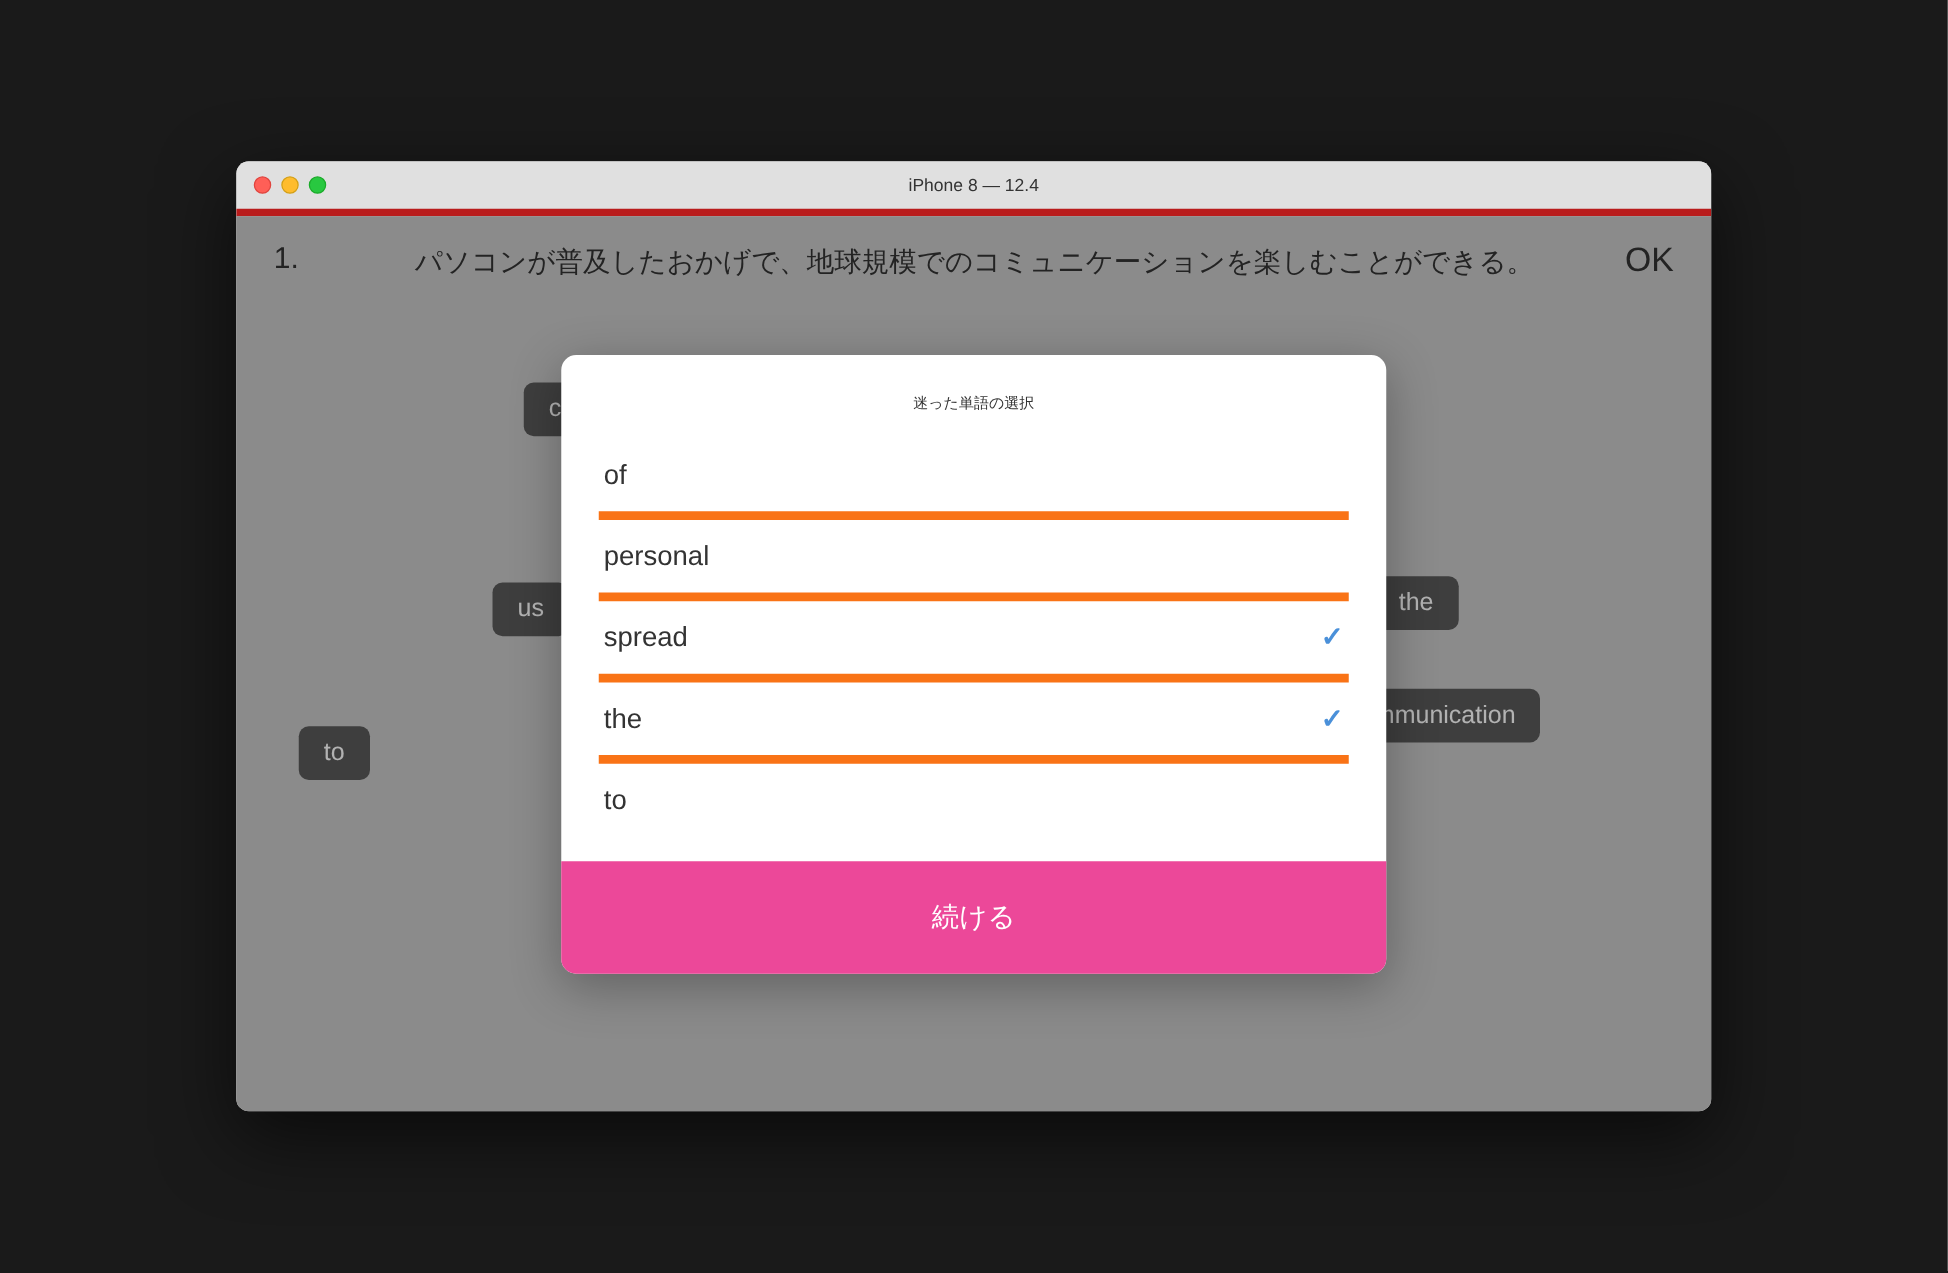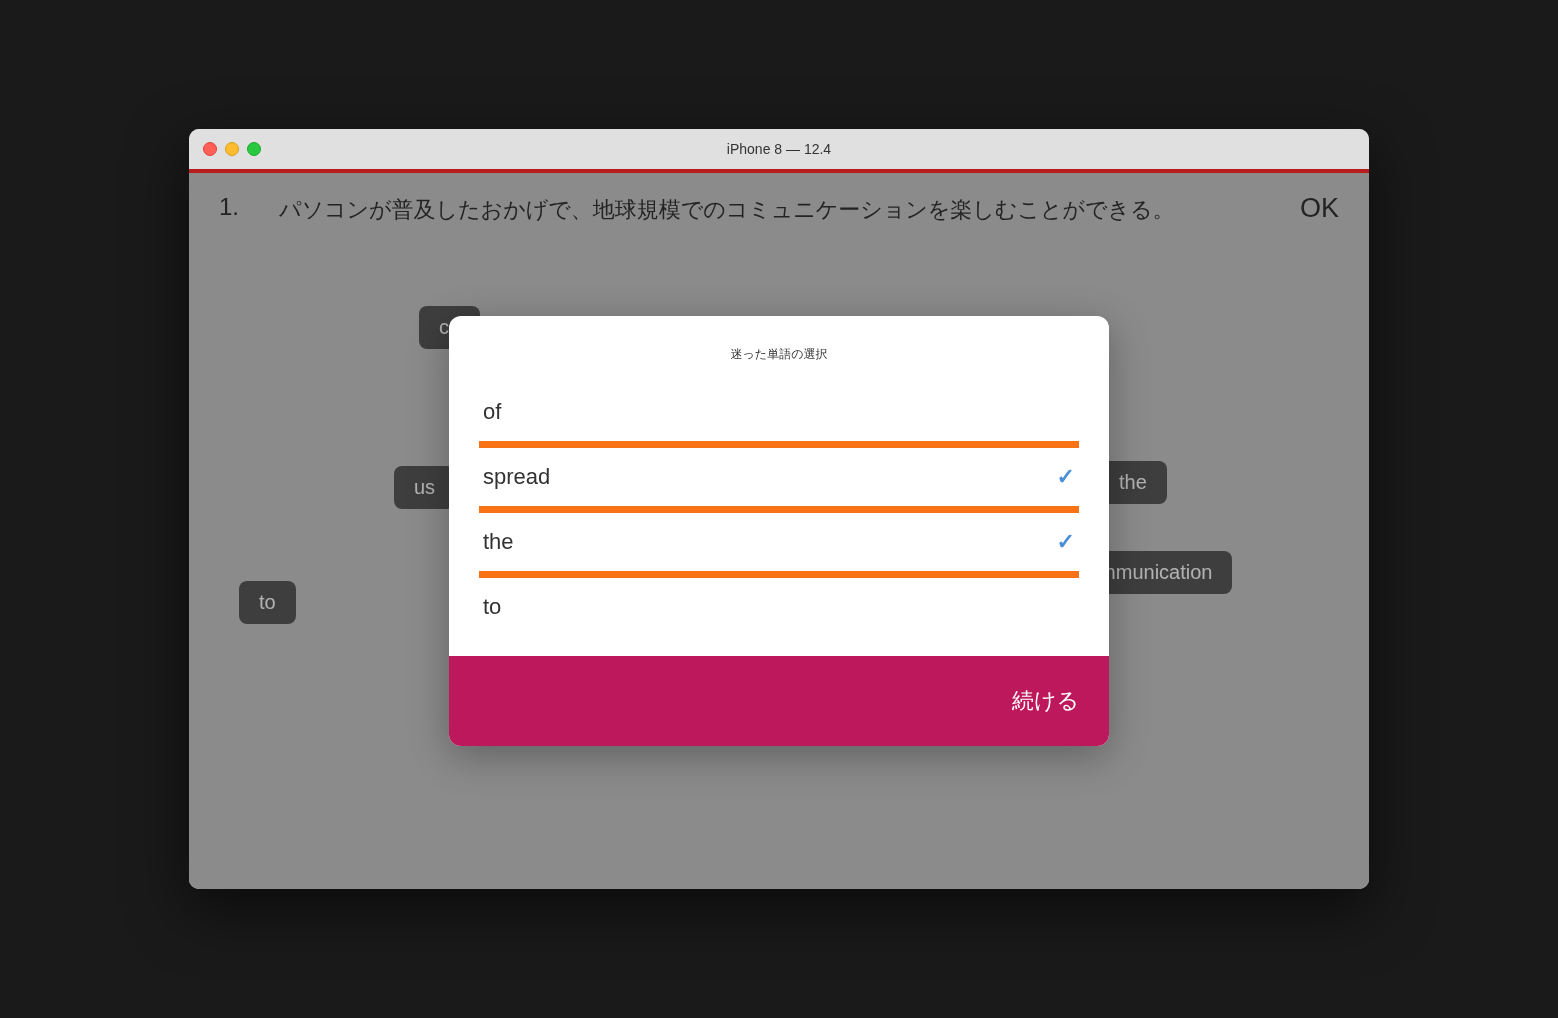--- a/index.html
+++ b/index.html
@@ -24,21 +24,21 @@
       box-shadow: 0 20px 60px rgba(0,0,0,0.6);
     }
 
     .titlebar {
       height: 44px;
       background: #e0e0e0;
       display: flex;
       align-items: center;
       justify-content: center;
       position: relative;
-      border-bottom: 4px solid #b91c1c;
+      border-bottom: 6px solid #b91c1c;
     }
 
     .traffic-lights {
       position: absolute;
       left: 14px;
       display: flex;
       gap: 8px;
       align-items: center;
     }
 
@@ -77,21 +77,21 @@
       font-size: 24px;
       color: #333;
       min-width: 40px;
     }
 
     .question-text {
       font-size: 22px;
       color: #333;
       line-height: 1.5;
       flex: 1;
-      text-align: left;
+      text-align: center;
     }
 
     .ok-btn {
       font-size: 27px;
       color: #333;
       cursor: pointer;
     }
 
     .word-area {
       position: relative;
@@ -161,28 +161,28 @@
       color: #4a90d9;
       font-size: 22px;
       font-weight: bold;
     }
 
     .modal-continue-btn {
       display: block;
       width: calc(100% + 60px);
       margin-left: -30px;
       margin-top: 20px;
-      background: #be185d;
+      background: #ec4899;
       color: white;
       border: none;
       border-radius: 0 0 12px 12px;
       padding: 30px;
       font-size: 22px;
       cursor: pointer;
-      text-align: right;
+      text-align: center;
     }
   </style>
 </head>
 <body>
 
 <div class="window">
 
   <div class="titlebar">
     <div class="traffic-lights">
       <div class="traffic-light tl-close"></div>
@@ -225,20 +225,24 @@
       <div class="modal">
 
         <div class="modal-title">迷った単語の選択</div>
 
         <ul class="modal-list">
           <li class="modal-item">
             <span>of</span>
             <span class="check-icon" style="visibility:hidden">✓</span>
           </li>
           <li class="modal-item">
+            <span>personal</span>
+            <span class="check-icon" style="visibility:hidden">✓</span>
+          </li>
+          <li class="modal-item">
             <span>spread</span>
             <span class="check-icon">✓</span>
           </li>
           <li class="modal-item">
             <span>the</span>
             <span class="check-icon">✓</span>
           </li>
           <li class="modal-item" style="border-bottom:none;">
             <span>to</span>
             <span class="check-icon" style="visibility:hidden">✓</span>

